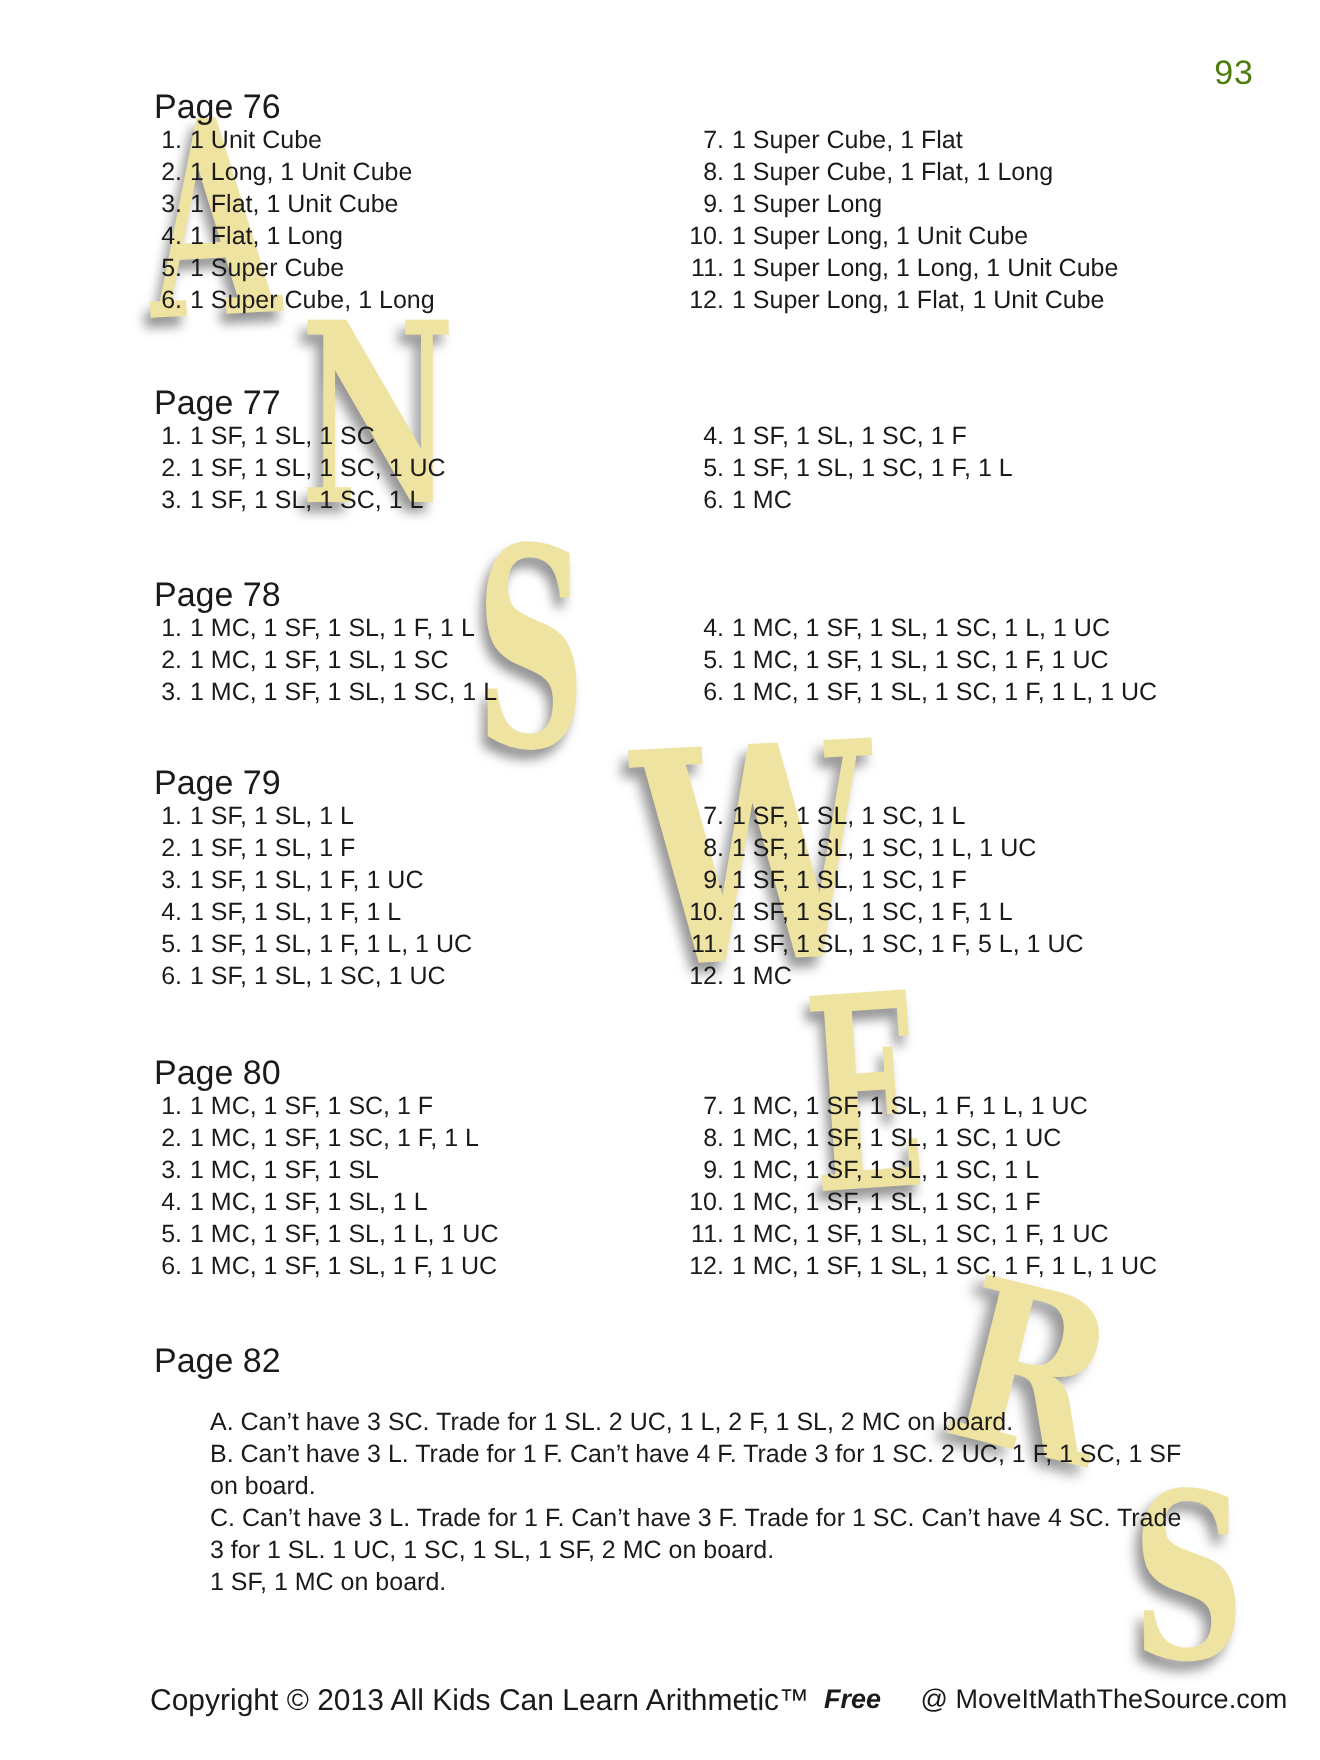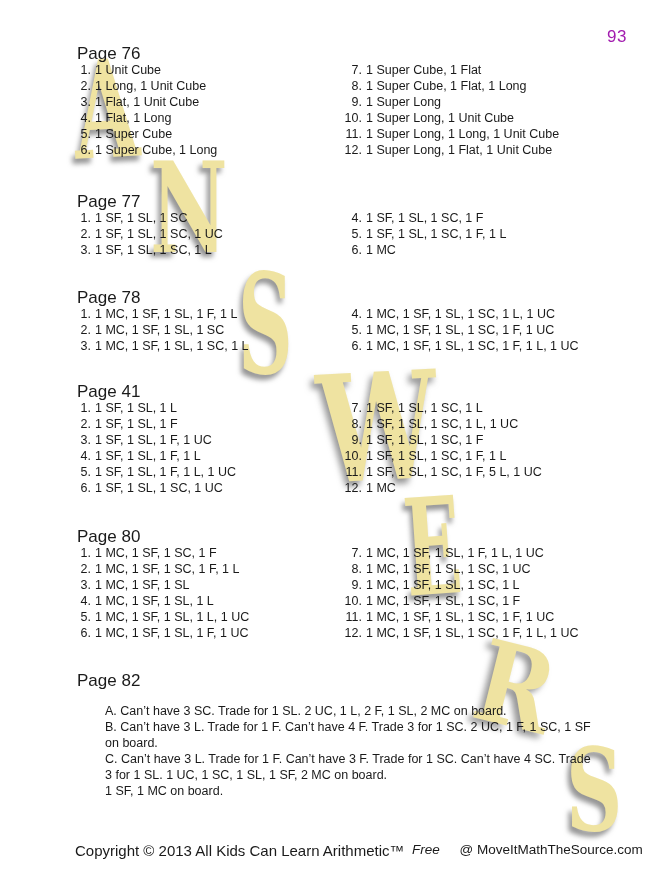--- a/index.html
+++ b/index.html
@@ -19,37 +19,37 @@
   #wmN  { left:150px; top:146px; font-size:125px; transform:scaleX(0.68); }
   #wmS1 { left:238px; top:256px; font-size:138px; transform:scaleX(0.55); }
   #wmW  { left:314px; top:357px; font-size:148px; transform:rotate(-3deg) scaleX(0.72); }
   #wmE  { left:400px; top:482px; font-size:134px; transform:rotate(-4deg) scaleX(0.55); }
   #wmR  { left:492px; top:624px; font-size:112px; transform:rotate(14deg) scaleX(0.82); }
   #wmS2 { left:566px; top:732px; font-size:115px; transform:scaleX(0.68); }
   
   .content { position:relative; z-index:1; }
   .pagenum {
     position:absolute; top:27px; right:33px;
-    font-size:17px; letter-spacing:0.5px; color:#a21caf;
+    font-size:17px; letter-spacing:0.5px; color:#4d7c0f;
   }
   .section { position:absolute; left:0; width:660px; }
   .sec-title { margin-left:77px; font-size:17px; line-height:16px; }
   .col { position:absolute; top:16px; }
   .col-left  { left:75px; }
   .col-right { left:341px; }
   .row { display:flex; font-size:12.5px; line-height:16px; white-space:nowrap; }
   .col-left  .num { display:inline-block; width:16px; text-align:right; }
   .col-right .num { display:inline-block; width:21px; text-align:right; }
   .txt { margin-left:4px; }
   .paras { margin-left:105px; width:525px; margin-top:14px; }
   .para-line { font-size:12.5px; line-height:16px; white-space:nowrap; }
   
   .footer-copyright { position:absolute; left:75px;  top:842px; font-size:15px; }
   .footer-free      { position:absolute; left:412px; top:842px; font-size:13.5px; }
-  .footer-free .free-word { font-style:italic; }
+  .footer-free .free-word { font-style:italic;font-weight:bold; }
   .footer-free .free-rest { margin-left:16px; }
 </style>
 </head>
 <body>
 
 <div class="page">
 
   <div class="watermark">
     <span id="wmA">A</span>
     <span id="wmN">N</span>
@@ -177,21 +177,21 @@
             <span class="txt">1 MC, 1 SF, 1 SL, 1 SC, 1 F, 1 UC</span>
           </div>
           <div class="row">
             <span class="num">6.</span>
             <span class="txt">1 MC, 1 SF, 1 SL, 1 SC, 1 F, 1 L, 1 UC</span>
           </div>
         </div>
     </div>
 
     <div class="section" style="top:384px">
-      <div class="sec-title">Page 41</div>
+      <div class="sec-title">Page 79</div>
       <div class="col col-left">
           <div class="row">
             <span class="num">1.</span>
             <span class="txt">1 SF, 1 SL, 1 L</span>
           </div>
           <div class="row">
             <span class="num">2.</span>
             <span class="txt">1 SF, 1 SL, 1 F</span>
           </div>
           <div class="row">

